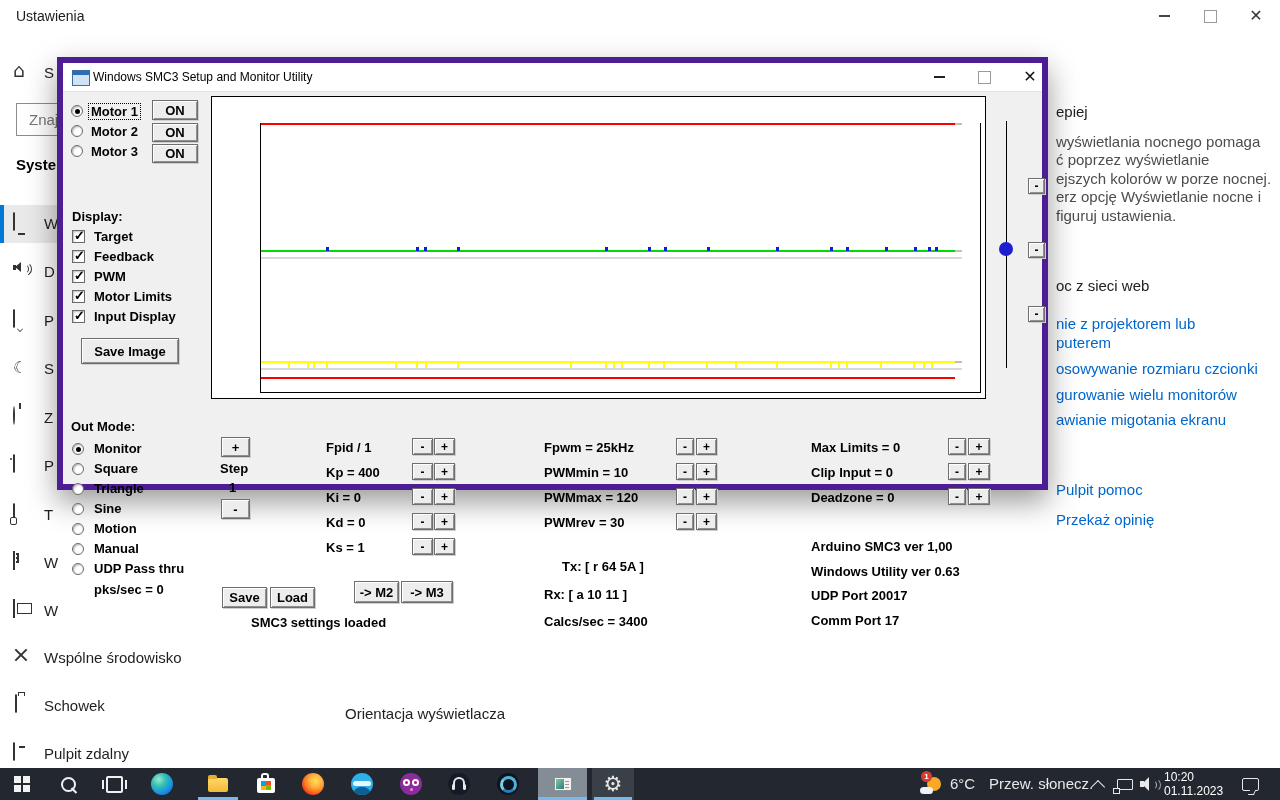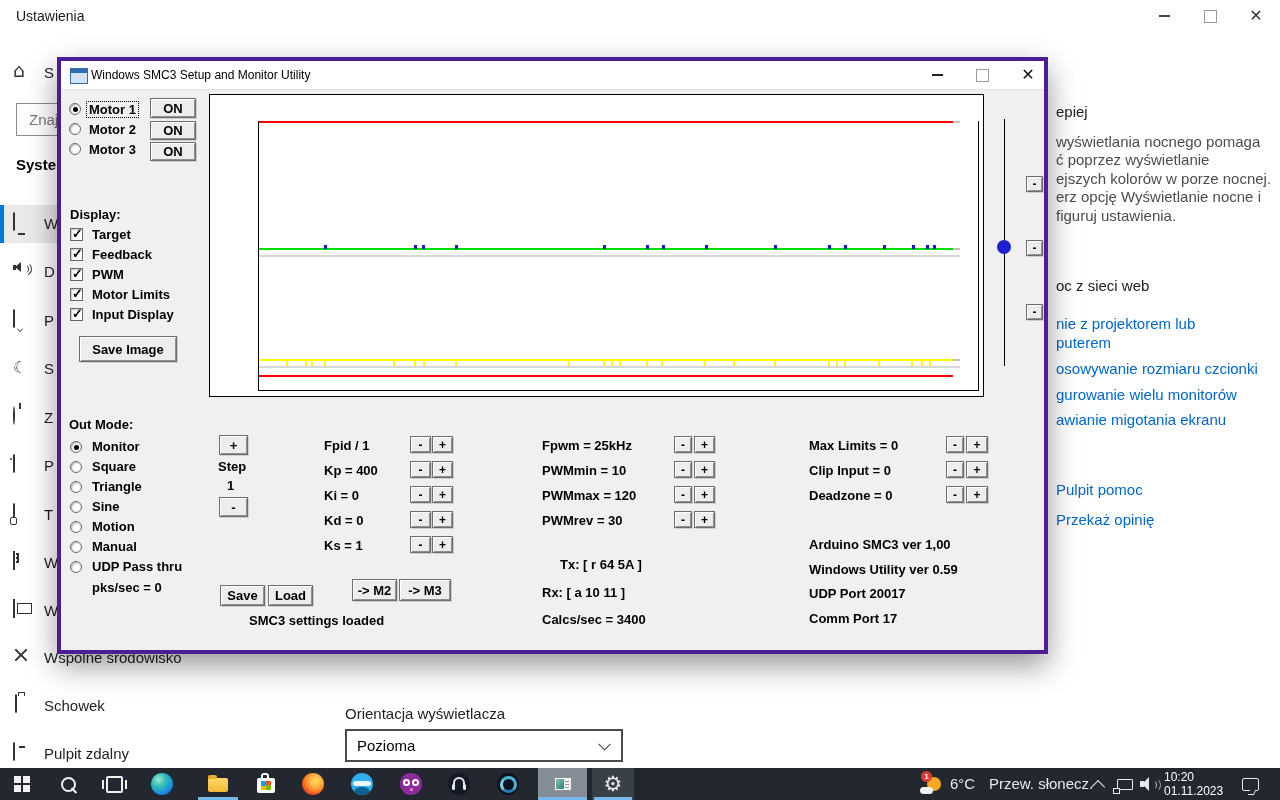--- a/index.html
+++ b/index.html
@@ -52,21 +52,21 @@
   .i-x{position:relative;width:16px;height:16px;margin-top:2px}
   .i-x::before,.i-x::after{content:"";position:absolute;left:7px;top:0;width:2px;height:16px;background:#333}
   .i-x::before{transform:rotate(45deg)}.i-x::after{transform:rotate(-45deg)}
   .i-clip{width:11px;height:14px;border:1.5px solid #333;border-radius:2px;margin-left:2px;position:relative}
   .i-clip::after{content:"";position:absolute;left:2px;top:-3px;width:5px;height:3px;background:#fff;border:1.5px solid #333;border-bottom:none}
   .i-rdp{width:17px;height:11px;border:1.5px solid #333;border-radius:1px;margin-top:3px;position:relative}
   .i-rdp::after{content:"";position:absolute;left:5px;top:3px;width:6px;height:2px;background:#333}
   .i-home{font-family:"DejaVu Sans",sans-serif;font-size:19px;color:#333;line-height:20px}
 
   
-  #dlg{position:absolute;left:57px;top:57px;width:991px;height:597px;background:#f0f0f0;border:4px solid #4c1d95;box-sizing:border-box;box-shadow:0 12px 28px rgba(0,0,0,.4);z-index:10}
+  #dlg{position:absolute;left:57px;top:57px;width:991px;height:433px;background:#f0f0f0;border:6px solid #4c1d95;box-sizing:border-box;box-shadow:0 12px 28px rgba(0,0,0,.4);z-index:10}
   .dtitlebar{position:absolute;left:0;top:0;width:100%;height:28px;background:#fff;border-bottom:1px solid #e3e3e3}
   .dtitle{position:absolute;left:30px;top:7px;font-size:12px;color:#000;white-space:nowrap}
   .dico{position:absolute;left:9px;top:7px;width:16px;height:14px;background:#cfe3f5;border:1px solid #3a6ea5}
   .dico::before{content:"";position:absolute;left:0;top:0;width:100%;height:4px;background:#2d6cb4}
   .dbtn{position:absolute;top:4px;width:30px;height:20px;display:flex;align-items:center;justify-content:center}
   .dlabel{position:absolute;font-weight:bold;font-size:13px;color:#000;white-space:nowrap;font-family:"Liberation Sans",sans-serif}
   .b3{position:absolute;display:flex;align-items:center;justify-content:center;background:#ededed;border:1px solid #6e6e6e;box-shadow:inset 1px 1px 0 #fff,inset -1px -1px 0 #909090,1px 1px 0 #cfcfcf;font-weight:bold;font-size:13px;color:#000;box-sizing:border-box;cursor:pointer;white-space:nowrap}
   .b3.small{font-size:12px}
   .radio{position:absolute;width:12px;height:12px;border-radius:50%;background:#fff;border:1px solid #6a6a6a;box-shadow:inset 1px 1px 2px rgba(0,0,0,.3);box-sizing:border-box}
   .radio.on::after{content:"";position:absolute;left:2.5px;top:2.5px;width:5px;height:5px;border-radius:50%;background:#000}
@@ -192,24 +192,20 @@
   <div class="rhead" style="top:277px">oc z sieci web</div>
   <div class="rlink" style="top:315px">nie z projektorem lub</div>
   <div class="rlink" style="top:334px">puterem</div>
   <div class="rlink" style="top:360px">osowywanie rozmiaru czcionki</div>
   <div class="rlink" style="top:386px">gurowanie wielu monitorów</div>
   <div class="rlink" style="top:411px">awianie migotania ekranu</div>
   <div class="rlink" style="top:481px">Pulpit pomoc</div>
   <div class="rlink" style="top:511px">Przekaż opinię</div>
 
   <div class="ddlabel" style="top:705px">Orientacja wyświetlacza</div>
-  <div class="dd" style="top:729px;height:33px">
-    <span class="val">Pozioma</span>
-    <span class="ddchev"></span>
-  </div>
 
   <div id="dlg">
     <div class="dtitlebar">
       <span class="dico"></span>
       <span class="dtitle">Windows SMC3 Setup and Monitor Utility</span>
       <span class="dbtn" style="left:861px">
           <span class="minbar" style="background:#222"></span>
         </span>
       <span class="dbtn" style="left:906px">
           <span class="maxsq"></span>
@@ -365,21 +361,21 @@
     <span class="b3 small" style="left:885px;top:375px;width:18px;height:17px">-</span>
     <span class="b3 small" style="left:905px;top:375px;width:22px;height:17px">+</span>
     <span class="dlabel" style="left:748px;top:402px">Clip Input = 0</span>
     <span class="b3 small" style="left:885px;top:400px;width:18px;height:17px">-</span>
     <span class="b3 small" style="left:905px;top:400px;width:22px;height:17px">+</span>
     <span class="dlabel" style="left:748px;top:427px">Deadzone = 0</span>
     <span class="b3 small" style="left:885px;top:425px;width:18px;height:17px">-</span>
     <span class="b3 small" style="left:905px;top:425px;width:22px;height:17px">+</span>
 
     <span class="dlabel" style="left:748px;top:476px">Arduino SMC3 ver 1,00</span>
-    <span class="dlabel" style="left:748px;top:501px">Windows Utility ver 0.59</span>
+    <span class="dlabel" style="left:748px;top:501px">Windows Utility ver 0.63</span>
     <span class="dlabel" style="left:748px;top:525px">UDP Port 20017</span>
     <span class="dlabel" style="left:748px;top:550px">Comm Port 17</span>
   </div>
 
   <div id="taskbar">
     <div class="tbtn" style="left:0;width:44px">
         <span class="winlogo">
           <span></span>
           <span></span>
           <span></span>

